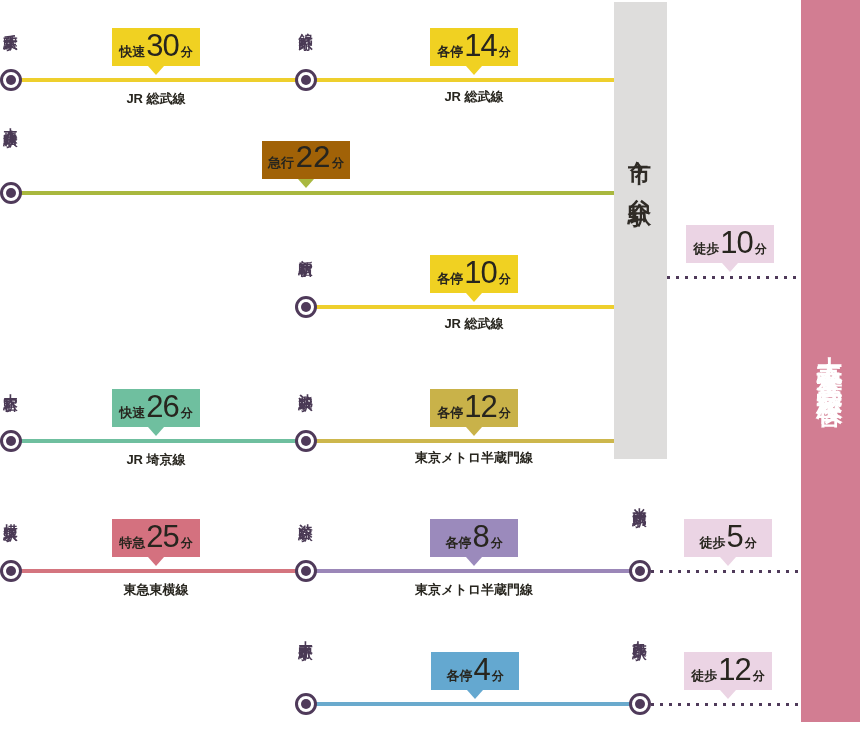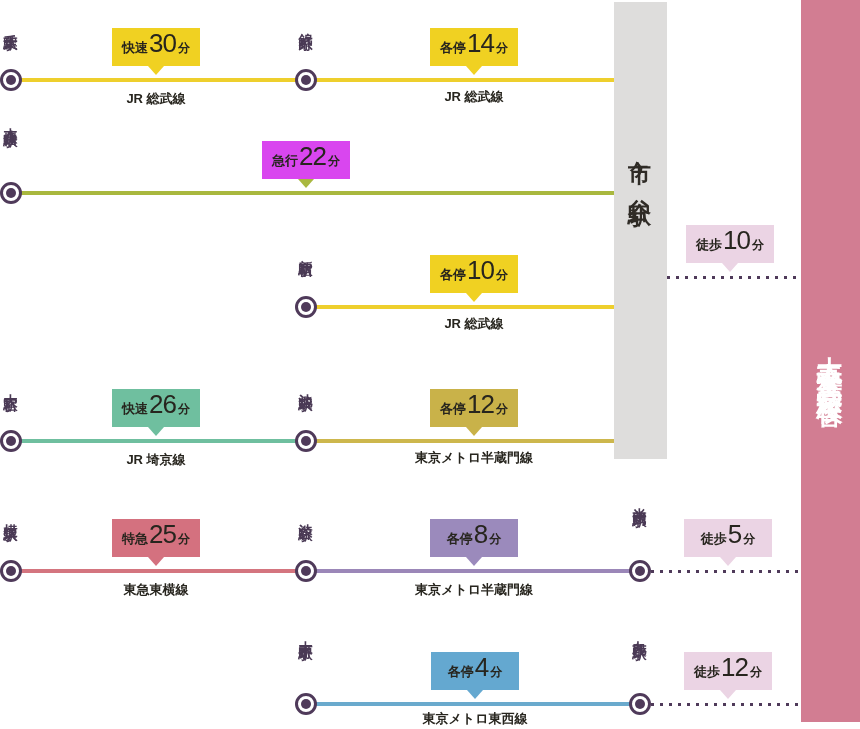--- a/index.html
+++ b/index.html
@@ -11,21 +11,21 @@
   .dotline{position:absolute;height:3px;background:repeating-linear-gradient(90deg,#4f3a5a 0 3px,transparent 3px 9px);}
   .station{position:absolute;width:16px;height:16px;border:3px solid #4f3a5a;border-radius:50%;background:#fff;display:flex;align-items:center;justify-content:center;}
   .station .core{width:10px;height:10px;border-radius:50%;background:#4f3a5a;}
   .sta-label{
     position:absolute;writing-mode:vertical-rl;text-orientation:upright;
     font-size:14px;font-weight:bold;color:#4a3a55;letter-spacing:2px;line-height:16px;white-space:nowrap;
   }
   .badge{position:absolute;width:88px;}
   .badge-box{height:38px;display:flex;align-items:baseline;justify-content:center;gap:1px;box-sizing:border-box;}
   .bt{font-size:13px;font-weight:bold;}
-  .bn{font-size:26px;font-weight:normal;letter-spacing:-1px;}
+  .bn{font-size:31px;font-weight:normal;letter-spacing:-1px;}
   .bu{font-size:12px;font-weight:bold;margin-left:1px;}
   .badge-tip{width:0;height:0;margin:0 auto;border-left:8px solid transparent;border-right:8px solid transparent;border-top:9px solid #000;}
   .line-label{position:absolute;width:200px;text-align:center;font-size:13px;font-weight:bold;color:#27251e;}
   #hub-bar{position:absolute;left:614px;top:2px;width:53px;height:457px;display:flex;justify-content:center;}
   #hub-name{writing-mode:vertical-rl;text-orientation:upright;font-size:23px;font-weight:bold;letter-spacing:6px;color:#2f2b26;margin-top:140px;}
   #school-bar{position:absolute;left:801px;top:0;width:59px;height:722px;display:flex;justify-content:center;align-items:center;}
   #school-name{writing-mode:vertical-rl;text-orientation:upright;font-size:26px;font-weight:bold;letter-spacing:5px;color:#ffffff;}
 </style>
 </head>
 <body>
@@ -56,21 +56,21 @@
   <div class="sta-label" style="left:298px;top:22px">錦糸町</div>
   <div class="station" style="left:0px;top:69px">
       <div class="core"></div>
     </div>
   <div class="station" style="left:295px;top:69px">
       <div class="core"></div>
     </div>
 
   <div class="rline" style="left: 11px; top: 191px; width: 603px; background: rgb(169, 184, 62);"></div>
   <div class="badge" style="left:262px;top:141px">
-    <div class="badge-box" style="background: #d946ef;">
+    <div class="badge-box" style="background: #a16207; font-family: Liberation Mono, monospace;">
       <span class="bt">急行</span>
         <span class="bn">22</span>
         <span class="bu">分</span>
     </div>
     <div class="badge-tip" style="border-top-color: rgb(169, 184, 64);"></div>
   </div>
   <div class="sta-label" style="left:3px;top:117px">本八幡駅</div>
   <div class="station" style="left:0px;top:182px">
       <div class="core"></div>
     </div>
@@ -172,21 +172,20 @@
     <div class="badge-tip" style="border-top-color: rgb(100, 168, 208);"></div>
   </div>
   <div class="badge" style="left:684px;top:652px">
     <div class="badge-box" style="background: rgb(235, 212, 228);">
       <span class="bt">徒歩</span>
         <span class="bn">12</span>
         <span class="bu">分</span>
     </div>
     <div class="badge-tip" style="border-top-color: rgb(235, 212, 228);"></div>
   </div>
-  <div class="line-label" style="left:375px;top:710px">東京メトロ東西線</div>
   <div class="sta-label" style="left:298px;top:630px">大手町駅</div>
   <div class="sta-label" style="left:632px;top:630px">九段下駅</div>
   <div class="station" style="left:295px;top:693px">
       <div class="core"></div>
     </div>
   <div class="station" style="left:629px;top:693px">
       <div class="core"></div>
     </div>
 
   <div class="dotline" style="left:667px;top:276px;width:134px"></div>

